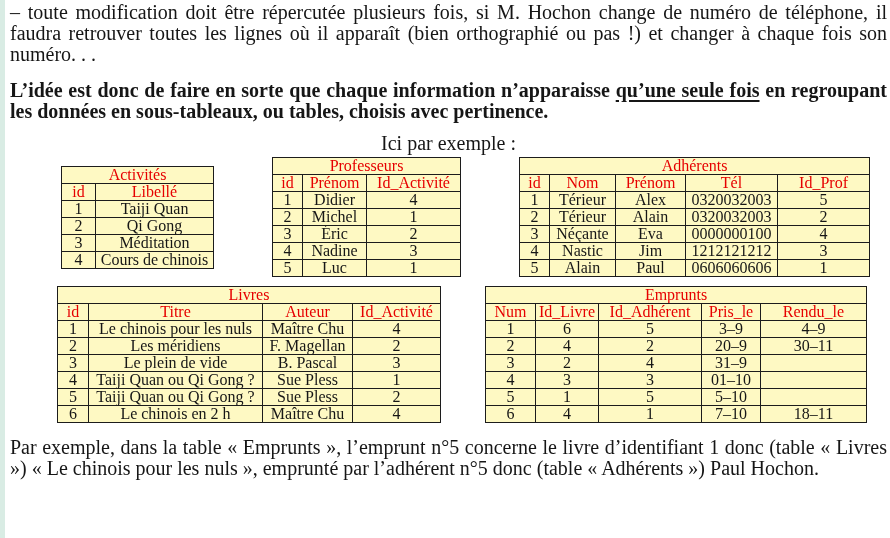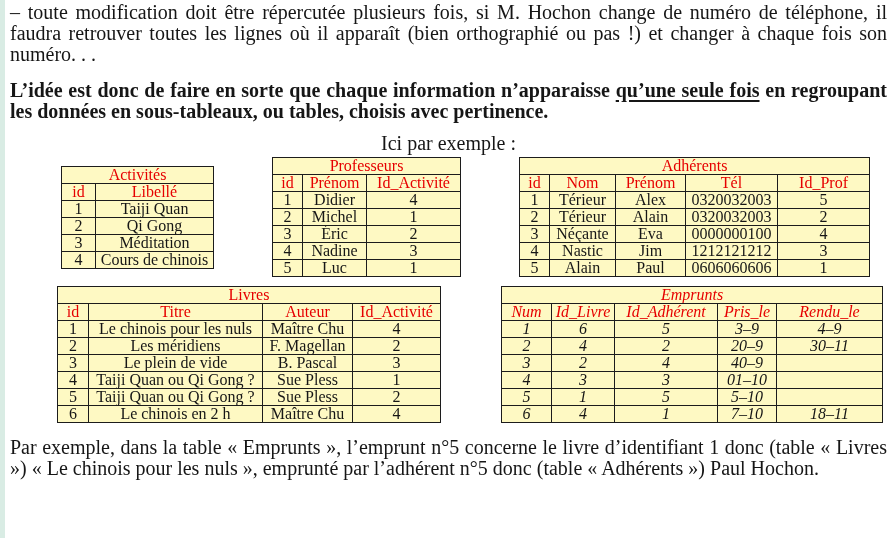--- a/index.html
+++ b/index.html
@@ -51,21 +51,21 @@
     text-align: center;
     white-space: nowrap;
     overflow: hidden;
   }
   td.ttl, td.hdr { color: #e60000; }
 
   #t-activites   { margin-left: 51px; width: 152px; }
   #t-professeurs { margin-left: 58px; width: 188px; }
   #t-adherents   { margin-left: 58px; width: 350px; padding-left: 48px; }
   #t-livres      { margin-left: 47px; width: 383px; padding-left: 36px; }
-  #t-emprunts    { margin-left: 60px; width: 381px; font-style: italic; }
+  #t-emprunts    { margin-left: 44px; width: 381px; }
 
   #t-activites   col:nth-child(1){width:34px}  #t-activites   col:nth-child(2){width:118px}
   #t-professeurs col:nth-child(1){width:30px}  #t-professeurs col:nth-child(2){width:64px}  #t-professeurs col:nth-child(3){width:94px}
   #t-adherents   col:nth-child(1){width:30px}  #t-adherents   col:nth-child(2){width:66px}  #t-adherents   col:nth-child(3){width:70px} #t-adherents col:nth-child(4){width:92px} #t-adherents col:nth-child(5){width:92px}
   #t-livres      col:nth-child(1){width:31px}  #t-livres      col:nth-child(2){width:174px} #t-livres      col:nth-child(3){width:90px} #t-livres    col:nth-child(4){width:88px}
   #t-emprunts    col:nth-child(1){width:50px}  #t-emprunts    col:nth-child(2){width:63px}  #t-emprunts    col:nth-child(3){width:103px}#t-emprunts  col:nth-child(4){width:59px} #t-emprunts col:nth-child(5){width:106px}
 </style>
 </head>
 <body>
 
@@ -297,21 +297,21 @@
             <td>2</td>
             <td>4</td>
             <td>2</td>
             <td>20–9</td>
             <td>30–11</td>
           </tr>
           <tr>
             <td>3</td>
             <td>2</td>
             <td>4</td>
-            <td>40–9</td>
+            <td>31–9</td>
             <td></td>
           </tr>
           <tr>
             <td>4</td>
             <td>3</td>
             <td>3</td>
             <td>01–10</td>
             <td></td>
           </tr>
           <tr>

